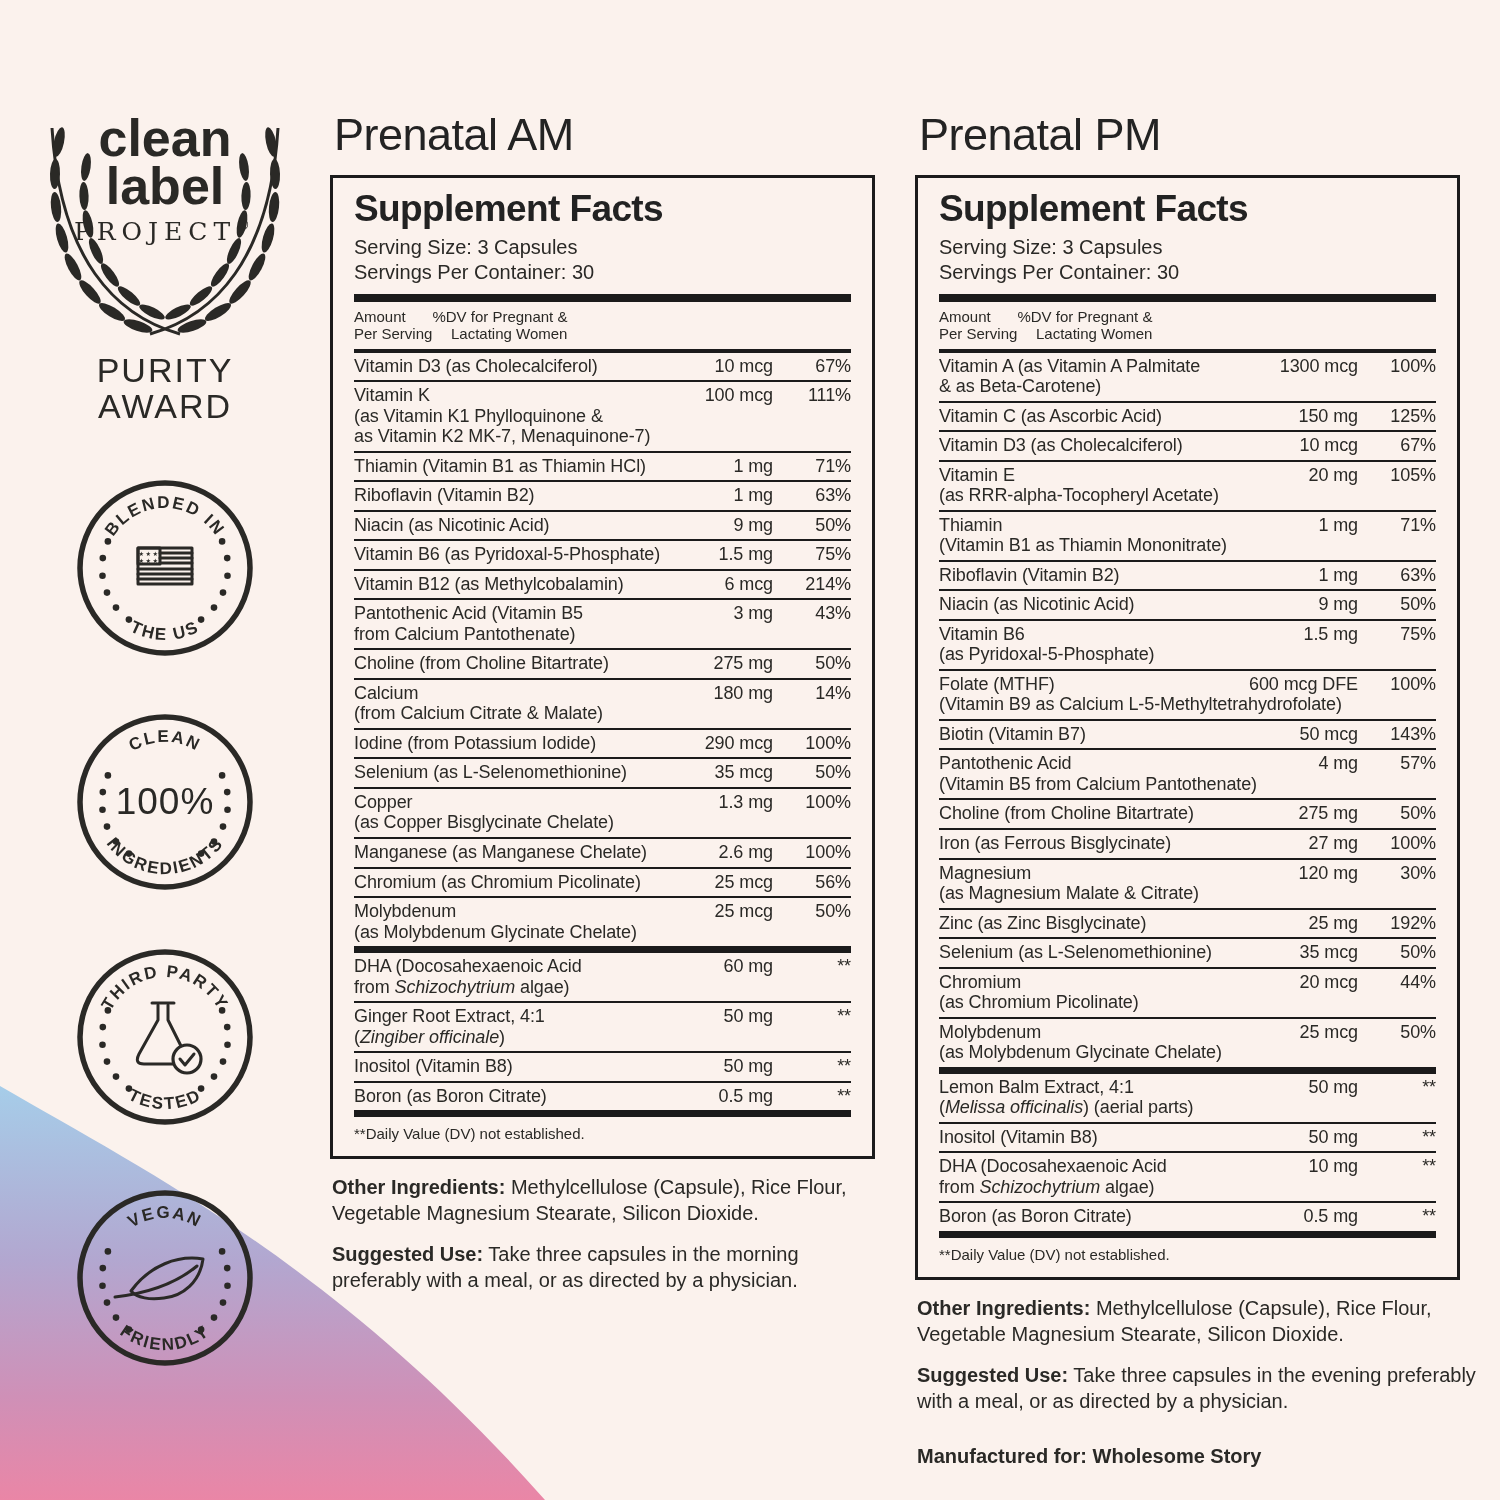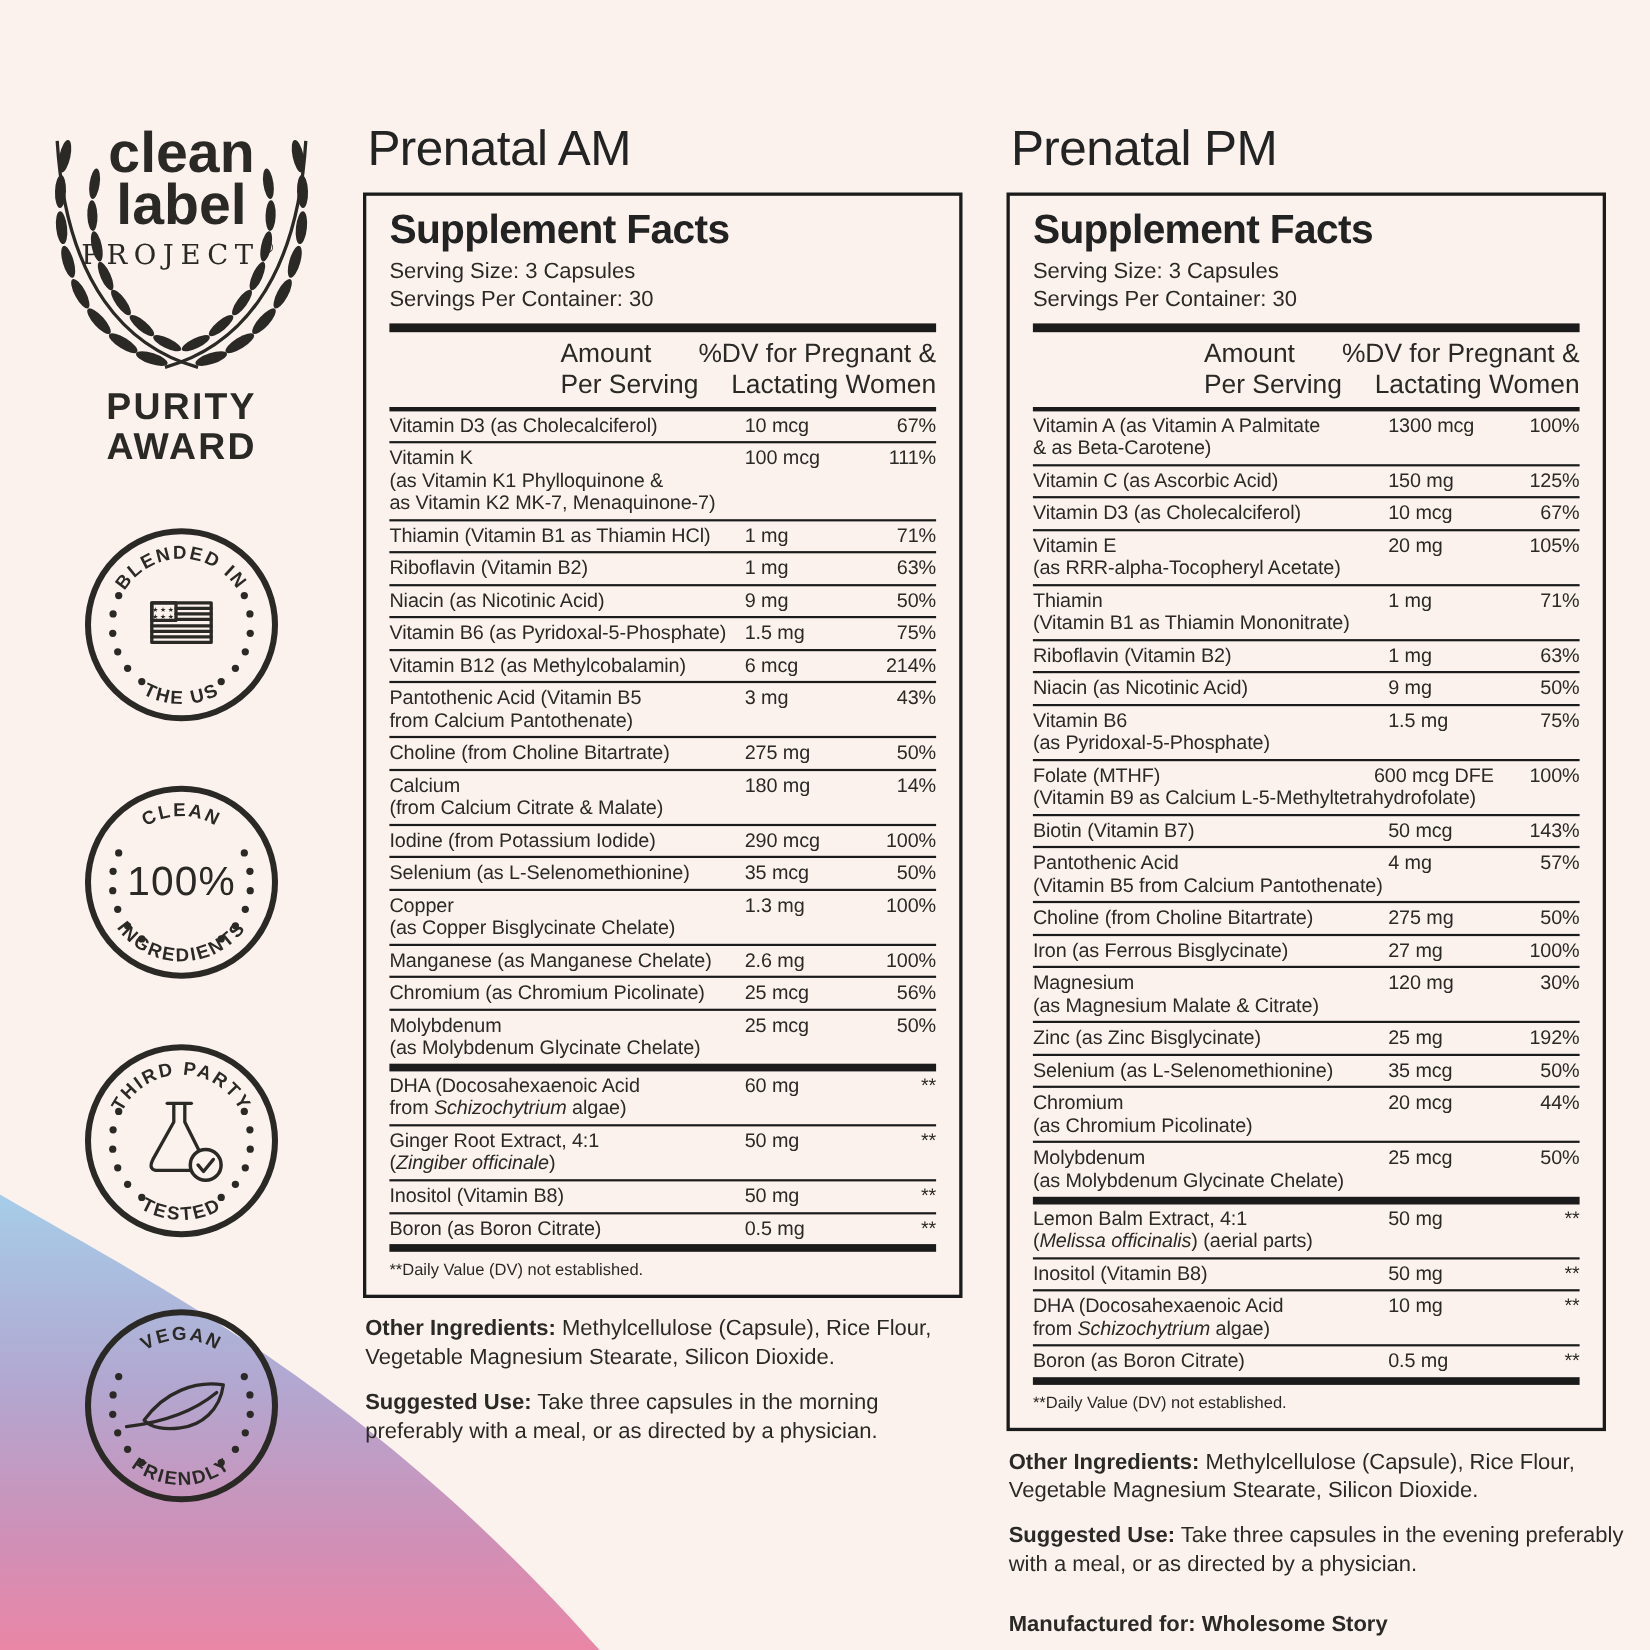--- a/index.html
+++ b/index.html
@@ -10,48 +10,48 @@
   html,body{margin:0;padding:0;}
   body{font-family:"Liberation Sans","DejaVu Sans",sans-serif;background:#fff;}
   .canvas{position:relative;width:1500px;height:1500px;background:var(--bg);overflow:hidden;color:var(--ink);}
 
   
   .wedge{position:absolute;left:0;top:1078px;width:562px;height:422px;z-index:0;}
 
   
   .clp{position:absolute;left:20px;top:100px;width:290px;z-index:2;text-align:center;}
   .clp svg{display:block;margin:0 auto;}
-  .award{font-size:34px;font-weight:bold;letter-spacing:2px;line-height:1.06;color:var(--ink);margin-top:4px;}
+  .award{font-size:34px;font-weight:normal;letter-spacing:2px;line-height:1.06;color:var(--ink);margin-top:4px;}
   .seal{position:absolute;width:180px;height:180px;left:75px;z-index:2;}
   .seal .ring{fill:none;stroke:var(--ink);stroke-width:5.5;}
   .seal .dots circle{fill:var(--ink);}
   .seal text.curved{font-size:17px;font-weight:bold;letter-spacing:2px;fill:var(--ink);text-anchor:middle;}
   .seal .oln{fill:none;stroke:var(--ink);stroke-width:3;stroke-linecap:round;stroke-linejoin:round;}
   .seal .pct{font-size:37px;font-weight:400;fill:var(--ink);text-anchor:middle;letter-spacing:1px;}
   .seal .stars{font-size:6.2px;fill:var(--ink);text-anchor:middle;letter-spacing:1.5px;}
 
   
   .col{position:absolute;top:110px;width:560px;z-index:1;}
   .col.am{left:330px;}
   .col.pm{left:915px;}
   .ptitle{font-size:45px;font-weight:400;letter-spacing:-.5px;color:#232323;margin-left:4px;line-height:1.1;}
   .panel{margin-top:15px;width:545px;box-sizing:border-box;background:var(--bg);
          border:3px solid var(--line);padding:12px 21px 14px;}
   .sf-title{font-size:37px;font-weight:bold;letter-spacing:-.6px;line-height:1.05;color:#222;}
   .serving{font-size:20px;line-height:1.24;margin-top:7px;}
   .bar{height:8px;background:var(--line);margin-top:9px;}
   .bar2{height:4px;background:var(--line);}
   .bar3{height:7px;background:var(--line);}
-  .hdr{display:flex;justify-content:flex-end;font-size:24px;line-height:1.16;padding:6px 0;}
+  .hdr{display:flex;justify-content:flex-start;font-size:15px;line-height:1.16;padding:6px 0;}
   .hdr .r{text-align:right;}
   .rows .frow{padding:3px 0 4px;}
   .rows .frow + .frow{border-top:2px solid var(--line);}
   .frl{display:flex;gap:4px;font-size:18px;line-height:1.14;letter-spacing:-.1px;}
   .frl .nm{flex:1 1 auto;}
-  .frl .amt{min-width:96px;white-space:nowrap;}
+  .frl .amt{min-width:96px;text-align:right;white-space:nowrap;}
   .frl .dv{min-width:74px;text-align:right;white-space:nowrap;}
   .frow .sub{font-size:18px;line-height:1.14;letter-spacing:-.1px;}
   .fnote{font-size:15px;padding-top:8px;}
 
   .para{font-size:20px;line-height:1.3;margin:15px 0 0 2px;width:560px;}
   .para b{font-weight:bold;}
 
   
   .footer{margin:29px 0 0 2px;width:552px;}
   .mfr{font-size:20px;font-weight:bold;line-height:1.3;}

